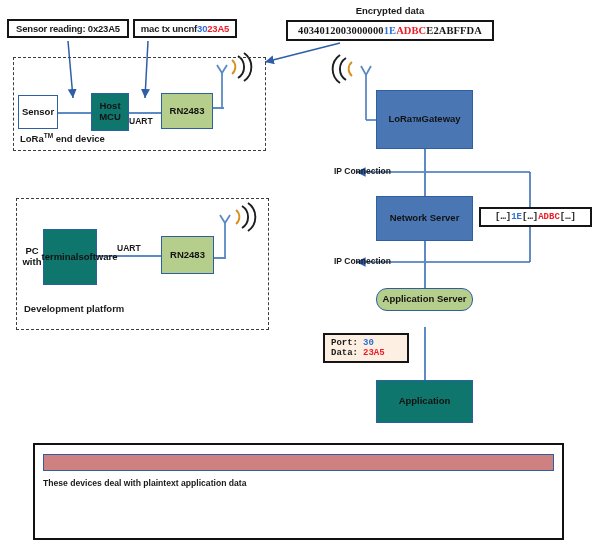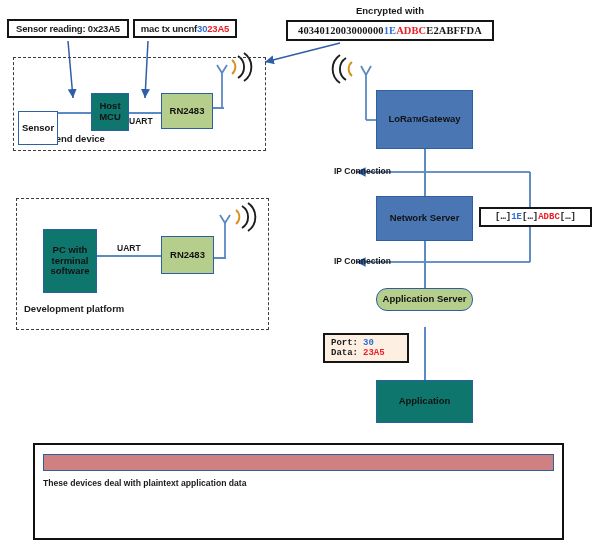--- a/index.html
+++ b/index.html
@@ -121,60 +121,60 @@
   </div>
 
   <div class="abs callout" style="left:133px;top:19px;width:104px;height:19px;">
     <span>mac tx uncnf</span>
     <span style="width:3px"></span>
     <span class="blue-t">30</span>
     <span style="width:3px"></span>
     <span class="red-t">23A5</span>
   </div>
 
-  <div class="abs txt" style="left:288px;top:5px;width:204px;text-align:center;">Encrypted with</div>
+  <div class="abs txt" style="left:288px;top:5px;width:204px;text-align:center;">Encrypted data</div>
 
   <div class="abs callout hexbox" style="left:286px;top:20px;width:208px;height:21px;align-items:center;">
     <span>4034012003000000</span>
       <span class="blue-t">1E</span>
       <span class="red-t">ADBC</span>
       <span>E2ABFFDA</span>
   </div>
 
   <div class="abs dashbox" style="left:13px;top:57px;width:253px;height:94px;"></div>
   <div class="abs dashlabel" style="left:20px;top:132px;">
     <span>LoRa</span><sup>TM</sup><span> end device</span>
   </div>
 
   <div class="abs hline" style="left:57px;top:112px;width:35px;"></div>
   <div class="abs hline" style="left:128px;top:112px;width:34px;"></div>
   <div class="abs hline" style="left:212px;top:107px;width:12px;"></div>
 
-  <div class="abs node white" style="left:18px;top:95px;width:40px;height:34px;margin-top:16px;">
+  <div class="abs node white" style="left:18px;top:95px;width:40px;height:34px;">
     <span>Sensor</span>
   </div>
 
   <div class="abs node red" style="left:91px;top:93px;width:38px;height:38px;flex-direction:column;">
     <span>Host</span>
     <span>MCU</span>
   </div>
 
   <div class="abs txt-sm" style="left:129px;top:116px;">UART</div>
 
   <div class="abs node green" style="left:161px;top:93px;width:52px;height:36px;">
     <span>RN2483</span>
   </div>
 
   <div class="abs dashbox" style="left:16px;top:198px;width:253px;height:132px;"></div>
   <div class="abs dashlabel" style="left:24px;top:303px;">Development platform</div>
 
   <div class="abs hline" style="left:96px;top:255px;width:66px;"></div>
   <div class="abs hline" style="left:213px;top:257px;width:13px;"></div>
 
-  <div class="abs node red" style="left:43px;top:229px;width:54px;height:64px;flex-direction:column;">
+  <div class="abs node red" style="left:43px;top:229px;width:54px;height:56px;flex-direction:row;">
     <span>PC with</span>
     <span>terminal</span>
     <span>software</span>
   </div>
 
   <div class="abs txt-sm" style="left:117px;top:243px;">UART</div>
 
   <div class="abs node green" style="left:161px;top:236px;width:53px;height:38px;">
     <span>RN2483</span>
   </div>

